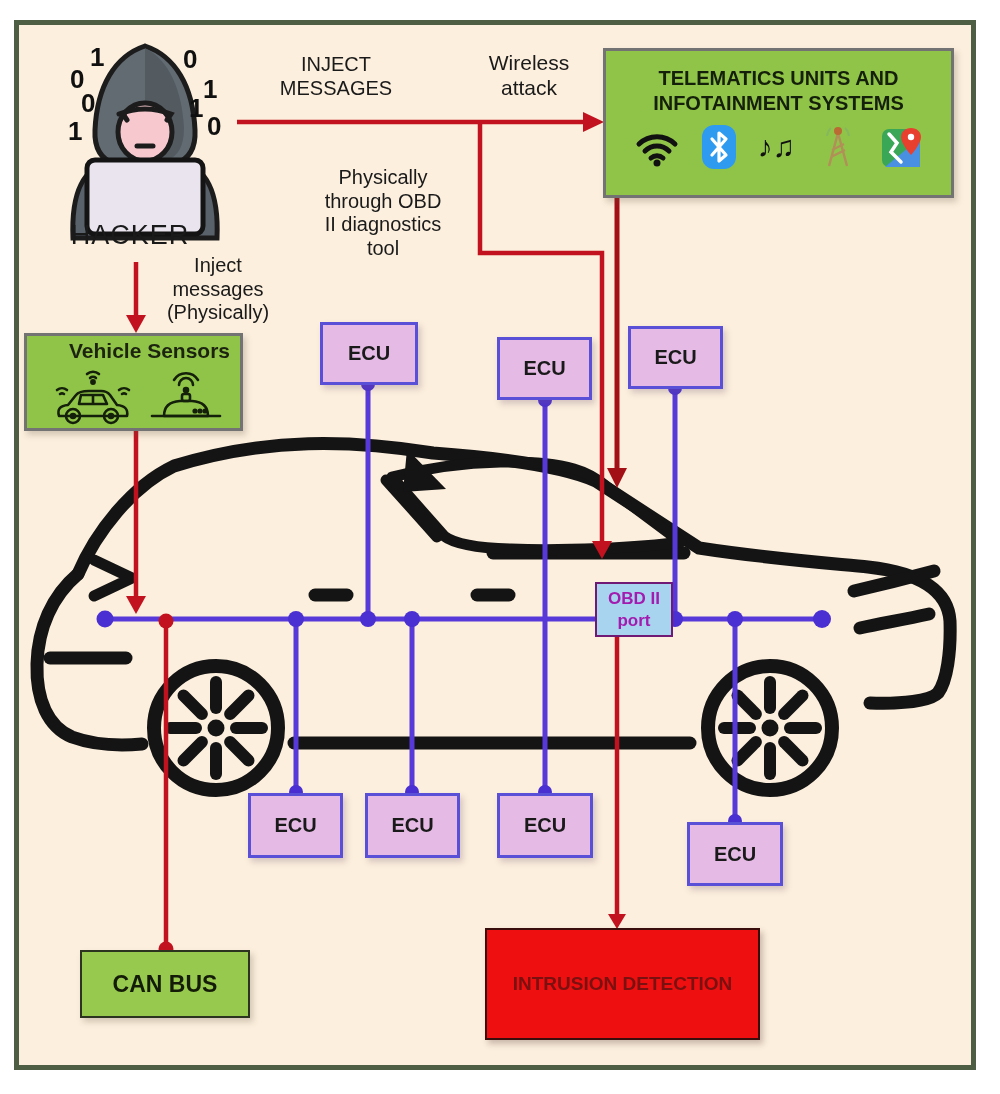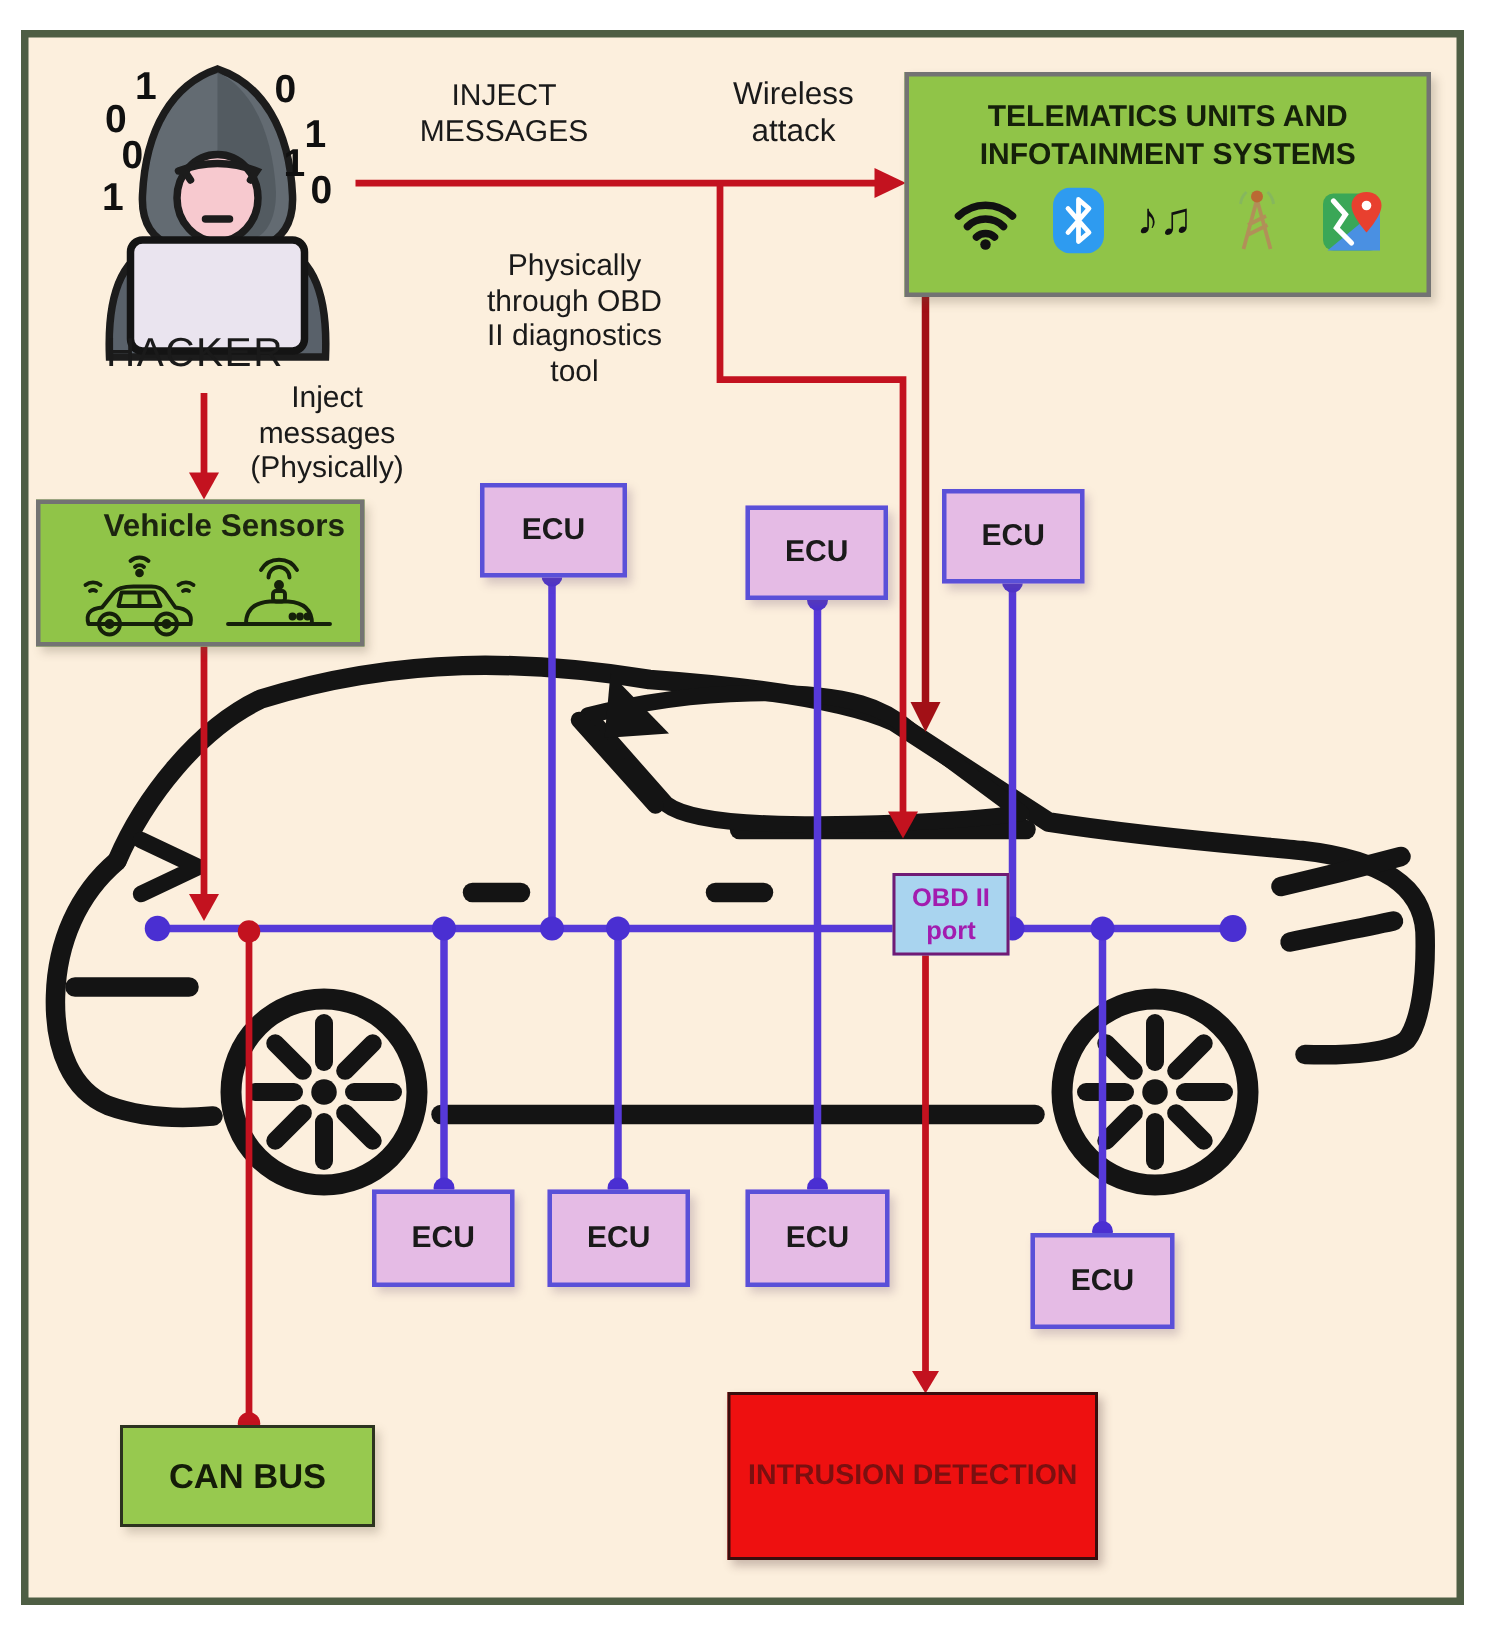--- a/index.html
+++ b/index.html
@@ -36,21 +36,21 @@
   #ecu-b1{left:248px;top:793px;width:95px;height:65px;}
   #ecu-b2{left:365px;top:793px;width:95px;height:65px;}
   #ecu-b3{left:497px;top:793px;width:96px;height:65px;}
   #ecu-b4{left:687px;top:822px;width:96px;height:64px;}
   #obd-port-box{position:absolute;left:595px;top:558px;width:78px;height:55px;background:#a9d4ef;
        border:2px solid #701a75;box-sizing:border-box;display:flex;align-items:center;justify-content:center;
        font-size:17px;font-weight:600;color:#a21caf;text-align:center;white-space:pre-line;line-height:1.25;margin-top:24px;}
   #can-bus-box{position:absolute;left:80px;top:950px;width:170px;height:68px;background:#97c94f;
        border:2px solid #2c331f;box-sizing:border-box;display:flex;align-items:center;justify-content:center;
        font-size:23px;font-weight:600;color:#141c08;box-shadow:3px 4px 6px rgba(90,80,60,.25);}
-  #intrusion-detection-box{position:absolute;left:485px;top:928px;width:247px;height:112px;background:#ee1010;
+  #intrusion-detection-box{position:absolute;left:485px;top:928px;width:275px;height:112px;background:#ee1010;
        border:2px solid #3a0d0d;box-sizing:border-box;display:flex;align-items:center;justify-content:center;
        font-size:19px;font-weight:bold;color:#7a1010;box-shadow:3px 4px 6px rgba(90,60,60,.3);}
   .note{font-size:30px;line-height:1;color:#111;}
 </style>
 </head>
 <body>
 
 <div id="canvas">
   <div id="frame"></div>
 

